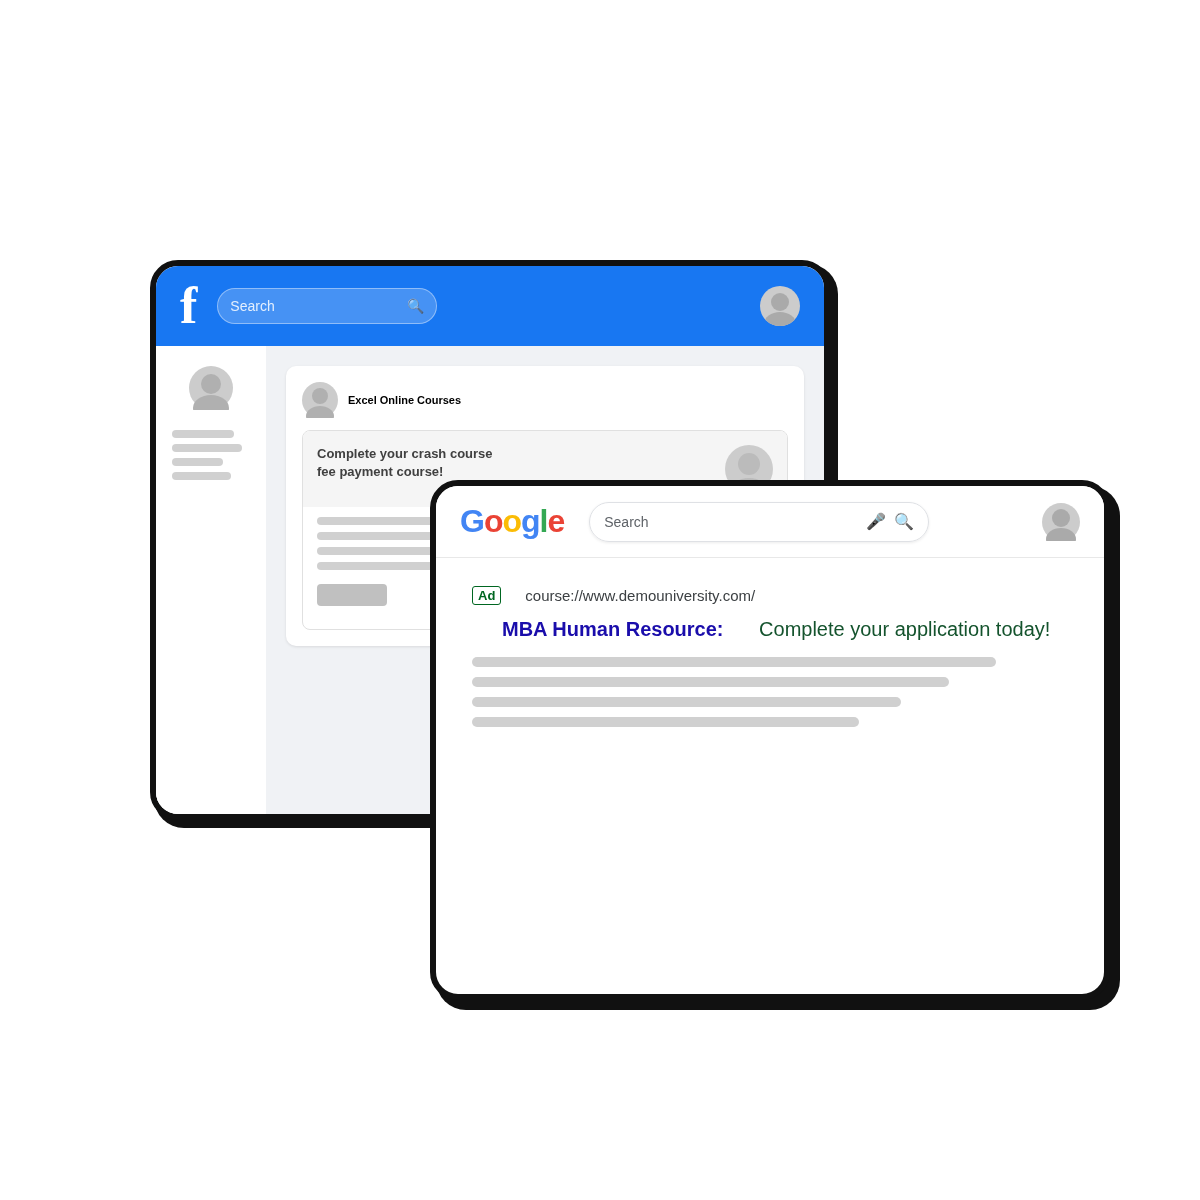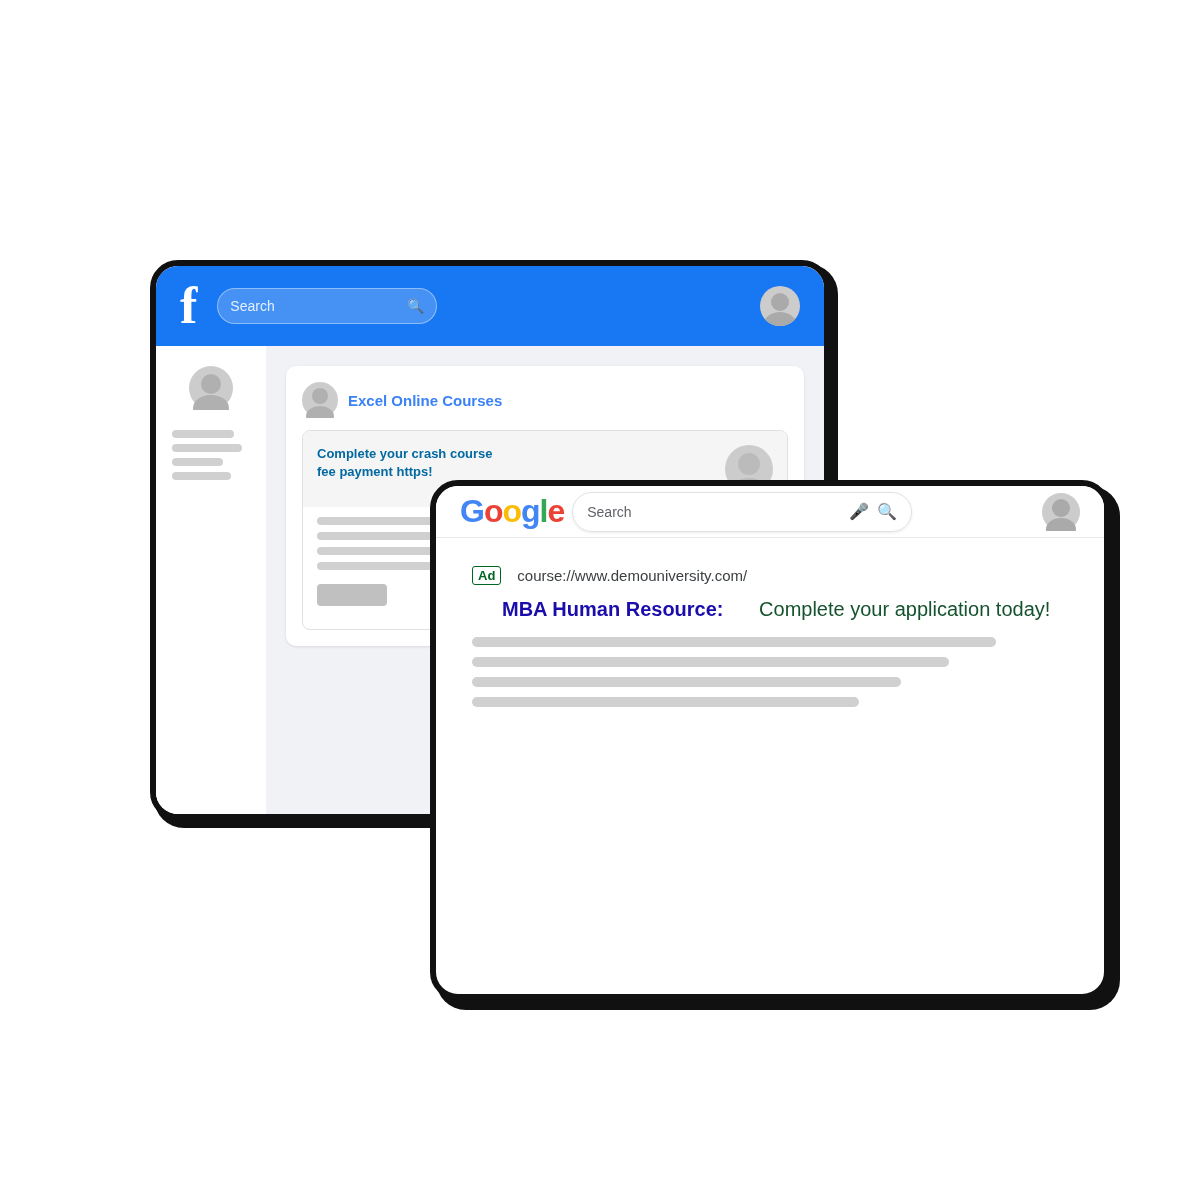--- a/index.html
+++ b/index.html
@@ -151,22 +151,22 @@
 
     .fb-post-avatar {
       width: 36px;
       height: 36px;
       border-radius: 50%;
       background: #ccc;
     }
 
     .fb-post-name {
       font-weight: 700;
-      font-size: 15px;
-      color: #3b82f6;
+      font-size: 11px;
+      color: #000000;
     }
 
     .fb-post-image-area {
       border: 1px solid #e0e0e0;
       border-radius: 8px;
       height: 200px;
       display: flex;
       flex-direction: column;
       overflow: hidden;
     }
@@ -176,21 +176,21 @@
       padding: 14px;
       flex-shrink: 0;
       display: flex;
       align-items: flex-start;
       gap: 10px;
     }
 
     .fb-post-image-text {
       font-size: 13px;
       font-weight: 600;
-      color: #0369a1;
+      color: #404040;
       line-height: 1.4;
     }
 
     .fb-post-image-thumb {
       width: 48px;
       height: 48px;
       border-radius: 50%;
       background: #ccc;
       margin-left: auto;
       flex-shrink: 0;
@@ -227,25 +227,25 @@
       background: #fff;
       border-radius: 28px;
       border: 6px solid #111;
       overflow: hidden;
       box-shadow: 8px 8px 0 2px #111;
       z-index: 10;
     }
 
     .google-topbar {
       background: #fff;
-      height: 52px;
+      height: 72px;
       display: flex;
       align-items: center;
       padding: 0 24px;
-      gap: 8px;
+      gap: 25px;
       border-bottom: 1px solid #e8e8e8;
     }
 
     .google-logo {
       font-size: 32px;
       font-weight: 700;
       letter-spacing: -1px;
       flex-shrink: 0;
     }
     .g-blue { color: #4285F4; }
@@ -294,21 +294,21 @@
       margin-left: auto;
     }
 
     .google-body {
       padding: 28px 36px;
     }
 
     .google-ad-line {
       display: flex;
       align-items: center;
-      gap: 16px;
+      gap: 24px;
       margin-bottom: 10px;
     }
 
     .ad-badge {
       background: transparent;
       border: 1px solid #006621;
       color: #006621;
       font-size: 13px;
       font-weight: 600;
       padding: 1px 5px;
@@ -400,21 +400,21 @@
                 <ellipse cx="18" cy="34" rx="14" ry="10" fill="#b0b0b0"></ellipse>
               </svg>
             </div>
             <span class="fb-post-name">Excel Online Courses</span>
           </div>
 
           <div class="fb-post-image-area">
             <div class="fb-post-image-top">
               <div>
                 <div class="fb-post-image-text">Complete your crash course</div>
-                <div class="fb-post-image-text">fee payment https!</div>
+                <div class="fb-post-image-text">fee payment course!</div>
               </div>
               <div class="fb-post-image-thumb">
                 <svg viewBox="0 0 48 48" width="48" height="48" xmlns="http://www.w3.org/2000/svg">
                   <circle cx="24" cy="19" r="11" fill="#bbb"></circle>
                   <ellipse cx="24" cy="46" rx="19" ry="13" fill="#bbb"></ellipse>
                 </svg>
               </div>
             </div>
             <div class="fb-post-lines">
               <div class="fb-line" style="width:90%"></div>

